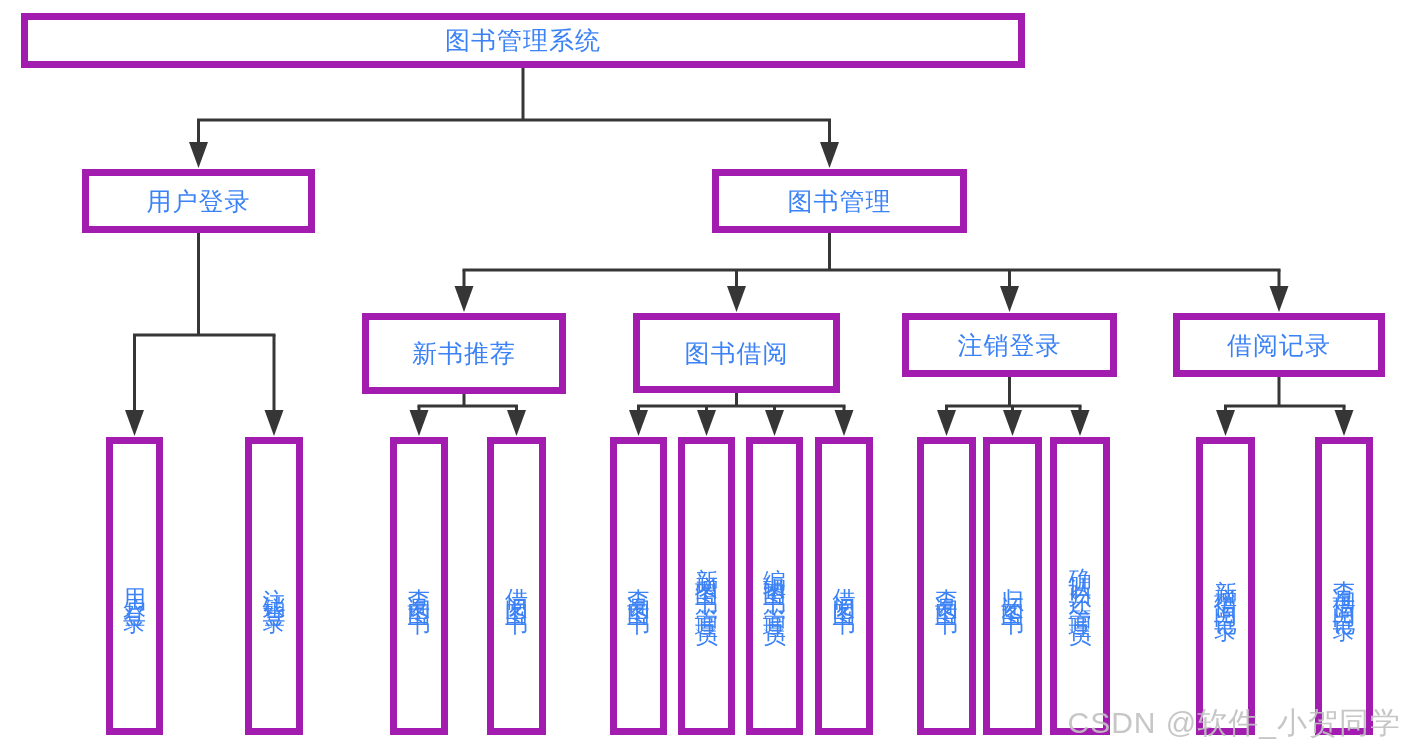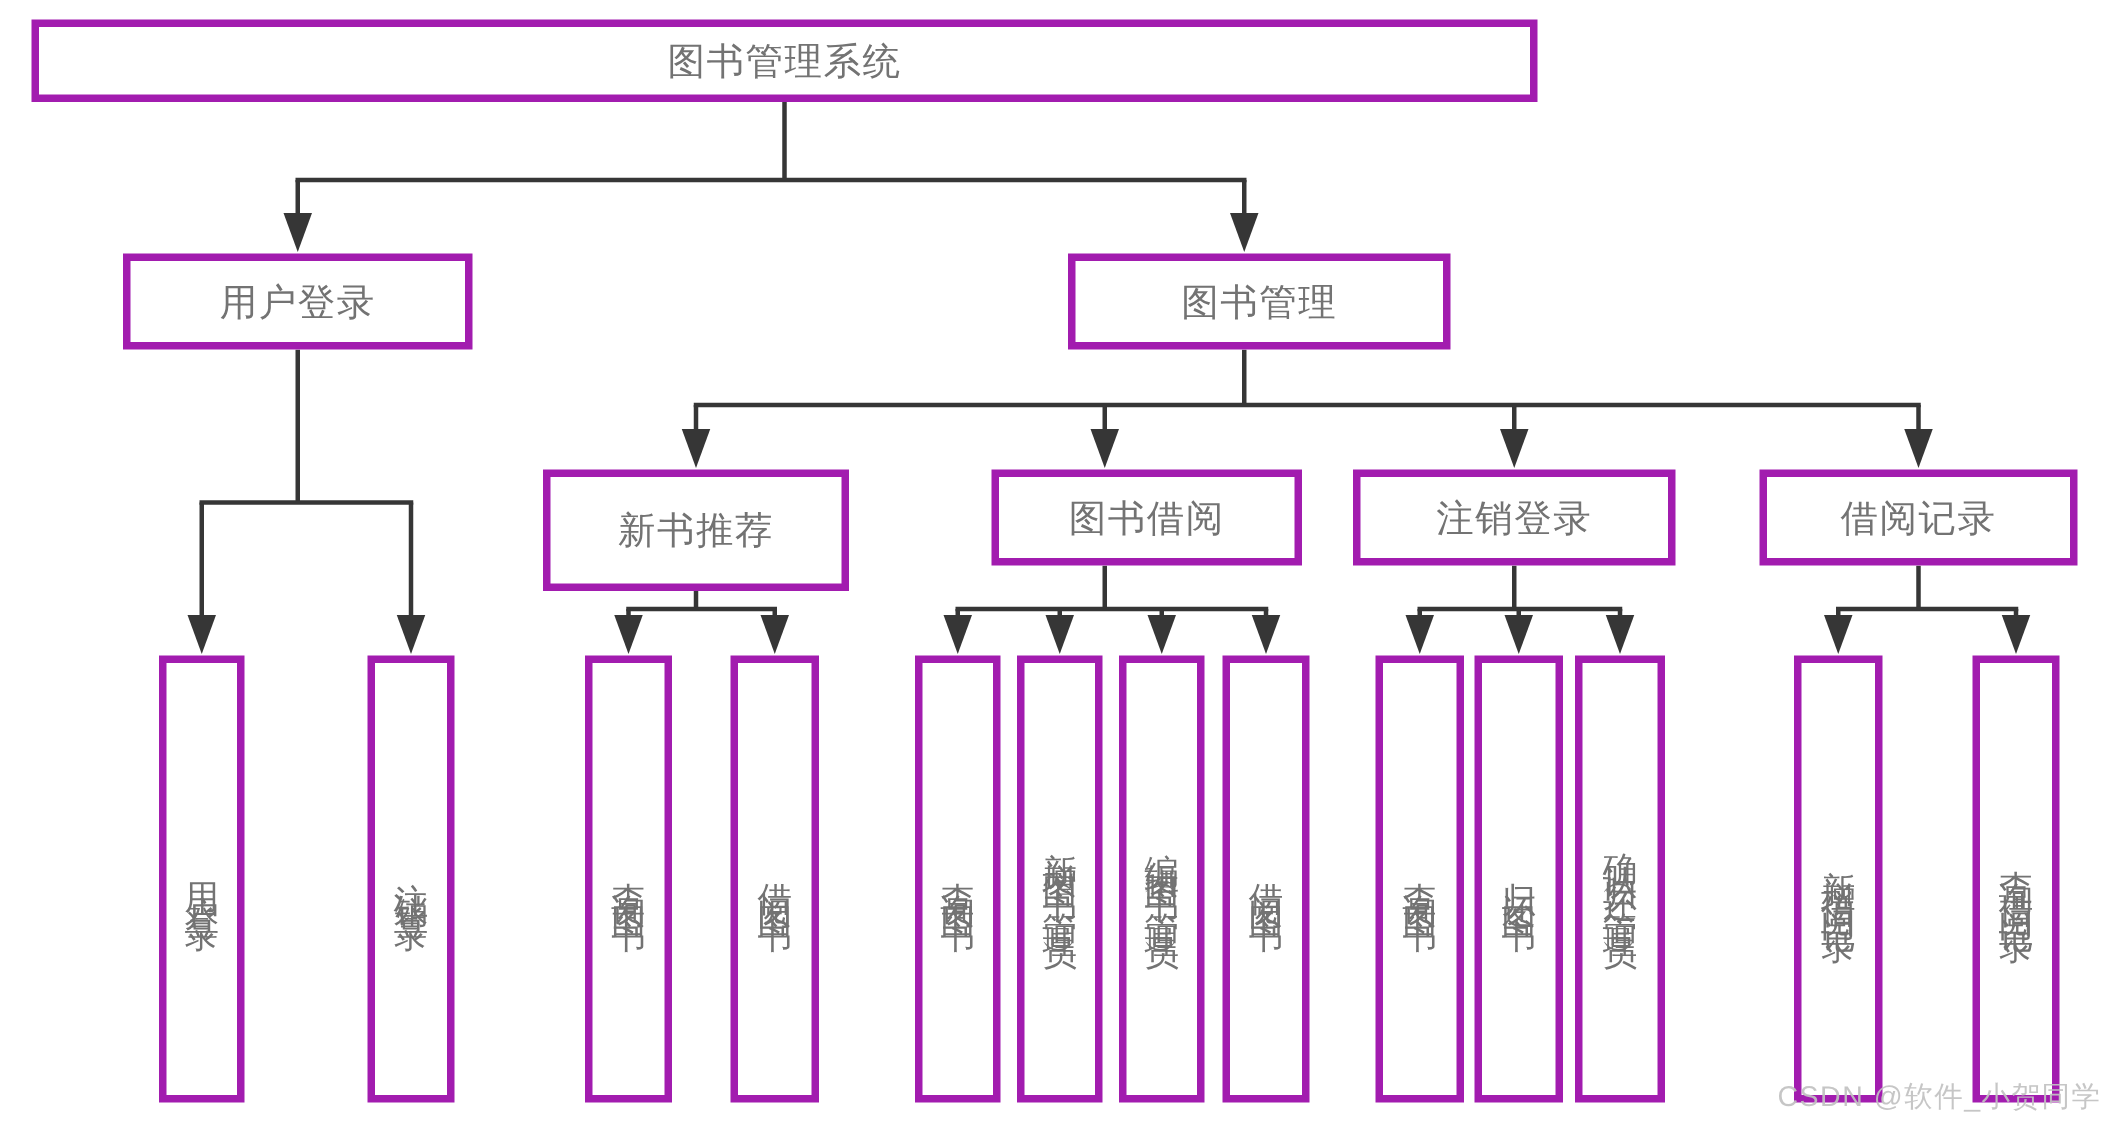--- a/index.html
+++ b/index.html
@@ -7,41 +7,41 @@
     position:relative;
     width:1405px;height:747px;
     background:#ffffff;
     overflow:hidden;
     font-family:"Liberation Sans","DejaVu Sans",sans-serif;
   }
   .wires{position:absolute;left:0;top:0;pointer-events:none;}
   .node{
     position:absolute;
     box-sizing:border-box;
-    border:5px solid #a21caf;
+    border:7px solid #a21caf;
     background:#ffffff;
     display:flex;
     align-items:center;
     justify-content:center;
-    color:#737373;
+    color:#3b82f6;
     font-family:Liberation Serif, serif;
   }
   .h{font-size:25px;letter-spacing:1px;}
   .v{
     writing-mode:vertical-rl;
     text-orientation:mixed;
     font-size:23px;
     letter-spacing:8px;
     line-height:1;
   }
   .watermark{
     position:absolute;
     right:4px;
     bottom:3px;
-    font-size:19px;
+    font-size:30px;
     color:#c2c2c2;
     opacity:0.92;
     z-index:9;
     letter-spacing:1px;
     white-space:nowrap;
   }
 </style>
 </head>
 <body>
 
@@ -101,21 +101,21 @@
       <line x1="1344" y1="406" x2="1344" y2="412" stroke="#363636" stroke-width="3"></line>
       <polygon points="1334.5,410 1353.5,410 1344,436" fill="#363636"></polygon>
     </svg>
 
   <div class="node h" style="left:21px;top:13px;width:1004px;height:55px;">图书管理系统</div>
 
   <div class="node h" style="left:82px;top:169px;width:233px;height:64px;">用户登录</div>
   <div class="node h" style="left:712px;top:169px;width:255px;height:64px;">图书管理</div>
 
   <div class="node h" style="left:362px;top:313px;width:204px;height:81px;">新书推荐</div>
-  <div class="node h" style="left:633px;top:313px;width:207px;height:64px;margin-left:28px;">图书借阅</div>
+  <div class="node h" style="left:633px;top:313px;width:207px;height:80px;">图书借阅</div>
   <div class="node h" style="left:902px;top:313px;width:215px;height:64px;">注销登录</div>
   <div class="node h" style="left:1173px;top:313px;width:212px;height:64px;">借阅记录</div>
 
   <div class="node v" style="left:106px;top:437px;width:57px;height:298px;">用户登录</div>
   <div class="node v" style="left:245px;top:437px;width:58px;height:298px;">注销登录</div>
 
   <div class="node v" style="left:390px;top:437px;width:58px;height:298px;">查询图书</div>
   <div class="node v" style="left:487px;top:437px;width:59px;height:298px;">借阅图书</div>
 
   <div class="node v" style="left:610px;top:437px;width:57px;height:298px;">查询图书</div>

